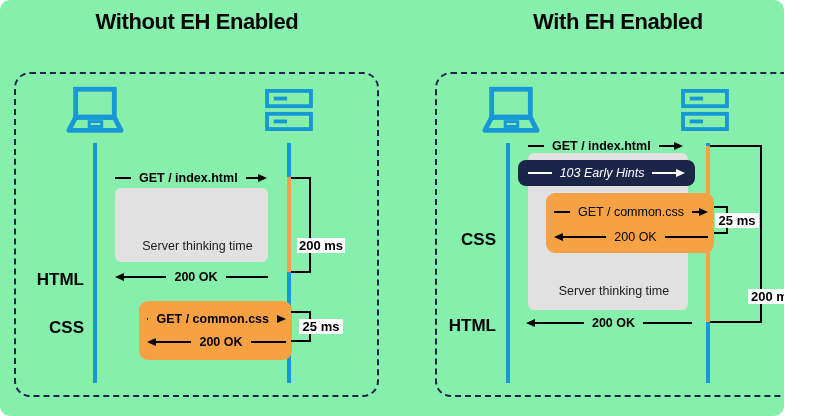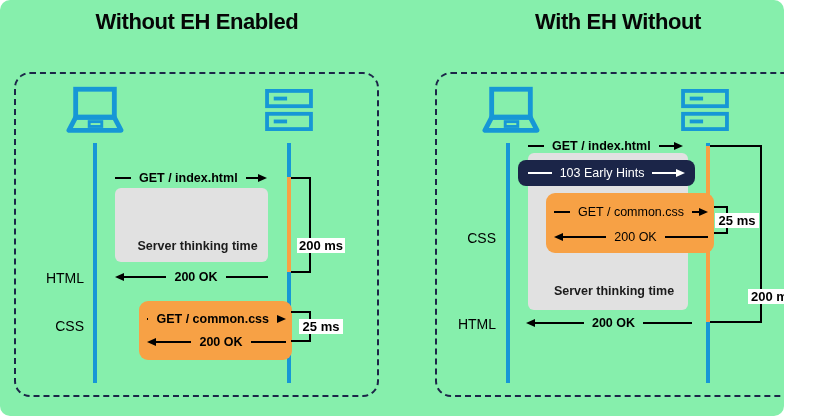--- a/index.html
+++ b/index.html
@@ -25,25 +25,25 @@
   .msg .lbl { font-size:12.5px; font-weight:700; padding:0 8px; white-space:nowrap; line-height:16px; }
   .msg .head-r { width:0; height:0; border-top:4px solid transparent; border-bottom:4px solid transparent; border-left:9px solid #000; }
   .msg .head-l { width:0; height:0; border-top:4px solid transparent; border-bottom:4px solid transparent; border-right:9px solid #000; }
   .msg.white { color:#fff; }
   .msg.white .seg { background:#fff; }
   .msg.white .head-r { border-left-color:#fff; }
   .msg.plain .lbl { font-weight:400; }
 
   .graybox { position:absolute; background:var(--gray,#E1E1E1); border-radius:6px; }
   .graybox .cap { position:absolute; left:12px; right:0; text-align:center;
-                  font-size:12.5px; font-weight:700; color:#1b1b1b; white-space:nowrap; }
+                  font-size:12.5px; font-weight:400; color:#1b1b1b; white-space:nowrap; }
   .orangebox { position:absolute; background:var(--orange,#F7A145); border-radius:9px;margin-left:24px; }
-  .navybox { position:absolute; background:var(--navy,#1B2548); border-radius:8px; }
+  .navybox { position:absolute; background:var(--navy,#1B2548); border-radius:8px;font-style:italic; }
 
-  .side-label { position:absolute; font-size:14px; font-weight:400; color:#000; text-align:right; white-space:nowrap; }
+  .side-label { position:absolute; font-size:17px; font-weight:700; color:#000; text-align:right; white-space:nowrap; }
   .tick { position:absolute; background:#000; }
   .time-label { position:absolute; font-size:13px; font-weight:700; color:#000; text-align:center;
                 background:#fff; line-height:15px; white-space:nowrap; }
 </style>
 </head>
 <body>
 
 <div class="stage">
 
   <div class="title" style="left:14px; width:366px;">Without EH Enabled</div>
@@ -107,21 +107,21 @@
   <div class="tick" style="left:291px; top:177px; width:20px; height:2px;"></div>
   <div class="tick" style="left:309px; top:177px; width:2px; height:96px;"></div>
   <div class="tick" style="left:291px; top:271px; width:20px; height:2px;"></div>
   <div class="time-label" style="left:297px; top:238px; width:48px;">200 ms</div>
 
   <div class="tick" style="left:291px; top:311px; width:20px; height:2px;"></div>
   <div class="tick" style="left:309px; top:311px; width:2px; height:31px;"></div>
   <div class="tick" style="left:291px; top:340px; width:20px; height:2px;"></div>
   <div class="time-label" style="left:299px; top:319px; width:44px;">25 ms</div>
 
-  <div class="title" style="left:435px; width:366px;">With EH Without</div>
+  <div class="title" style="left:435px; width:366px;">With EH Enabled</div>
   <div class="panel" style="left:435px; width:366px;"></div>
 
   <svg class="icon" style="left:482px; top:86px;" width="58" height="49" viewBox="0 0 60 50">
     <rect x="10" y="3" width="40" height="29" fill="none" stroke="#1697D6" stroke-width="5"></rect>
     <path d="M10 32 L3 45.5 L57 45.5 L50 32 Z" fill="none" stroke="#1697D6" stroke-width="5" stroke-linejoin="round"></path>
     <rect x="24" y="36.5" width="13" height="5" fill="none" stroke="#1697D6" stroke-width="3"></rect>
   </svg>
 
   <svg class="icon" style="left:681px; top:89px;" width="48" height="42" viewBox="0 0 50 44">
     <rect x="2" y="2" width="46" height="16" fill="none" stroke="#1697D6" stroke-width="4"></rect>

